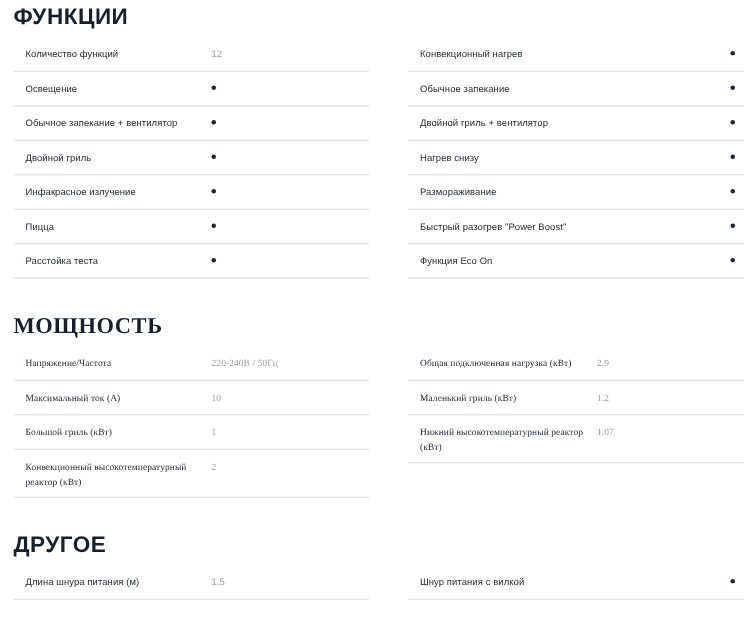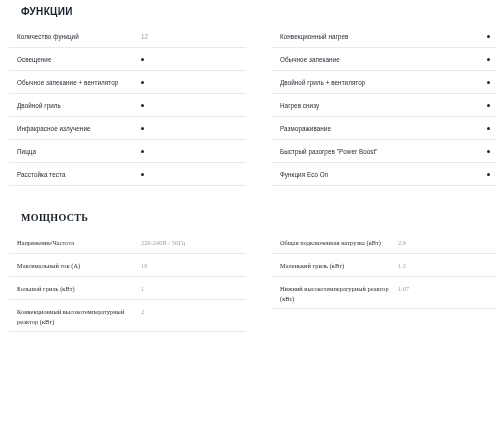--- a/index.html
+++ b/index.html
@@ -22,25 +22,25 @@
     height: 426px;
     box-sizing: border-box;
     padding: 0;
   }
 
   .section {
     width: 100%;
   }
 
   .section-title {
-    font-size: 10px;
+    font-size: 15px;
     font-weight: bold;
     letter-spacing: 0.35px;
     color: #15202b;
-    padding-left: 21px;
+    padding-left: 9px;
     margin: 0;
     line-height: 12px;
   }
 
   .spec-section-fn  { padding-top: 6px; }
   .spec-section-pw  { padding-top: 26px; font-family: Liberation Serif, serif; }
   .spec-section-ot  { padding-top: 26px; }
 
   .grid {
     display: flex;
@@ -226,14 +226,31 @@
             <div class="row-value">1.07</div>
           </div>
           <div class="row empty">
             <div class="row-label"></div>
             <div class="row-value"></div>
           </div>
         </div>
     </div>
   </div>
 
+  <div class="section spec-section-ot">
+    <div class="section-title">ДРУГОЕ</div>
+    <div class="grid">
+      <div class="col col-left">
+          <div class="row">
+            <div class="row-label">Длина шнура питания (м)</div>
+            <div class="row-value">1.5</div>
+          </div>
+        </div>
+      <div class="col col-right">
+          <div class="row">
+            <div class="row-label">Шнур питания с вилкой</div>
+            <div class="row-value bullet-cell"><span class="bullet"></span></div>
+          </div>
+        </div>
+    </div>
+  </div>
 
 </div>
 
 </body></html>

